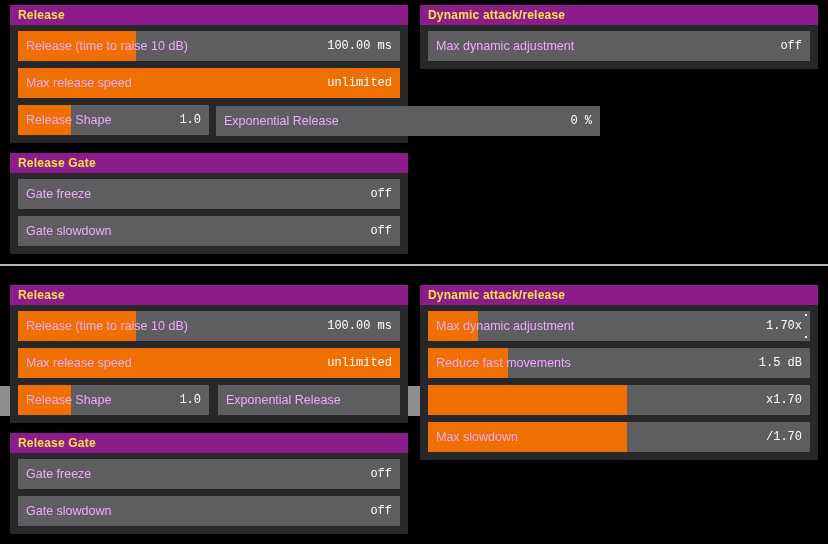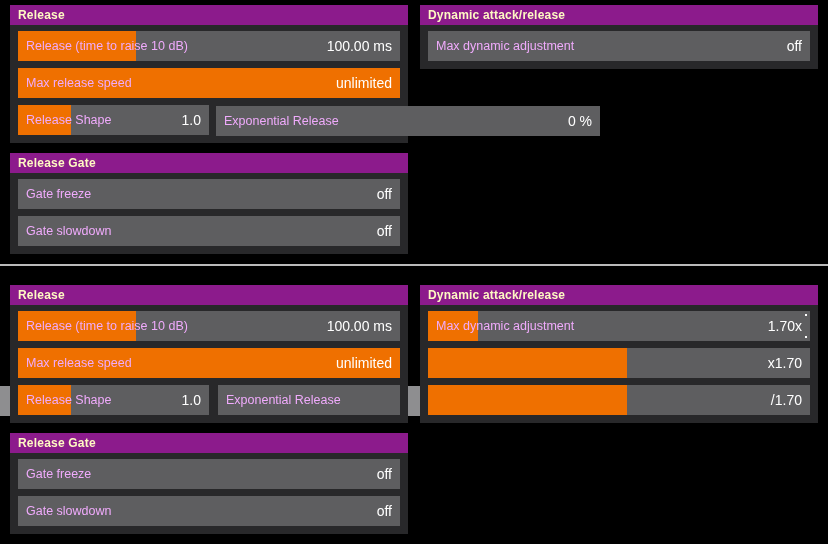--- a/index.html
+++ b/index.html
@@ -40,21 +40,21 @@
 
   
   .panel {
     position: absolute;
     background: #28282a;
     box-sizing: border-box;
   }
   .panel-header {
     height: 20px;
     background: #8c1b8c;
-    color: #fef9c3;
+    color: #fde047;
     font-size: 12px;
     font-weight: bold;
     line-height: 20px;
     padding-left: 8px;
     letter-spacing: 0.2px;
     white-space: nowrap;
     overflow: hidden;
   }
   .panel-body {
     padding: 6px 8px 8px 8px;
@@ -86,23 +86,24 @@
     white-space: nowrap;
     z-index: 2;
   }
   .row .value {
     position: absolute;
     right: 8px;
     top: 0;
     height: 30px;
     line-height: 30px;
     color: #ffffff;
-    font-size: 14px;
+    font-size: 12px;
     white-space: nowrap;
     z-index: 2;
+    font-family: Liberation Mono, monospace;
   }
   .row .dot {
     position: absolute;
     right: 3px;
     width: 2px;
     height: 2px;
     background: #ffffff;
     z-index: 3;
   }
   .row .dot.top { top: 3px; }
@@ -250,29 +251,35 @@
       <div class="panel-body">
 
         <div class="row">
           <div class="fill" style="width:13%"></div>
           <div class="label">Max dynamic adjustment</div>
           <div class="value">1.70x</div>
           <div class="dot top"></div>
           <div class="dot bottom"></div>
         </div>
 
+        <div class="row">
+          <div class="fill" style="width:21%"></div>
+          <div class="label">Reduce fast movements</div>
+          <div class="value">1.5 dB</div>
+        </div>
 
 
         <div class="row">
           <div class="fill" style="width:52%"></div>
           <div class="value">x1.70</div>
         </div>
 
         <div class="row">
           <div class="fill" style="width:52%"></div>
+          <div class="label">Max slowdown</div>
           <div class="value">/1.70</div>
         </div>
 
       </div>
     </div>
 
     <div class="panel" id="panel-gate-bot">
       <div class="panel-header">Release Gate</div>
       <div class="panel-body">
         <div class="row">

